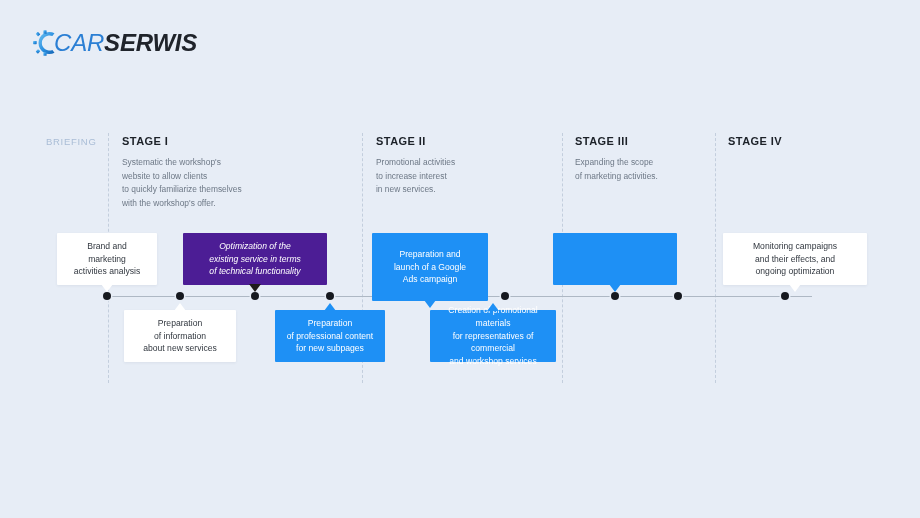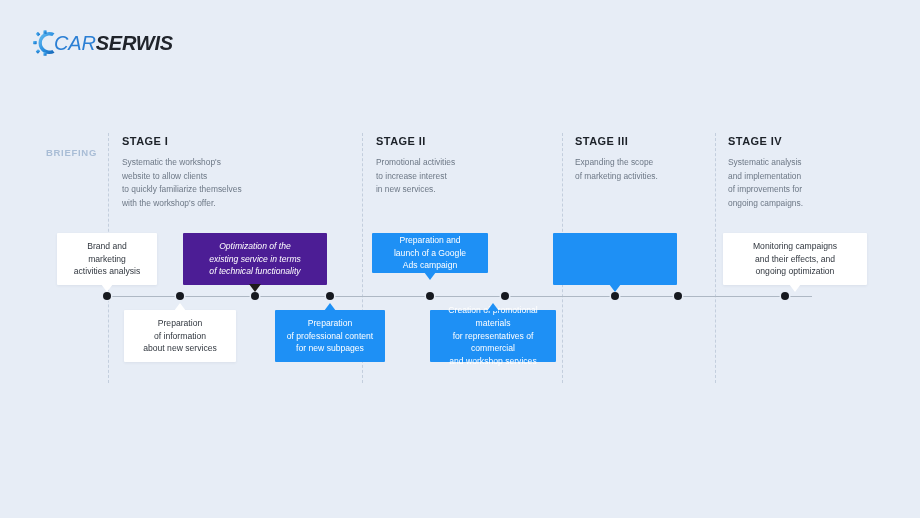--- a/index.html
+++ b/index.html
@@ -32,21 +32,21 @@
     align-items: center;
     height: 30px;
   }
   #logo .gear {
     width: 26px;
     height: 26px;
     margin-right: -5px;
     flex: none;
   }
   #logo .wordmark {
-    font-size: 20px;
+    font-size: 24px;
     font-style: italic;
     letter-spacing: -0.2px;
     line-height: 1;
     white-space: nowrap;
   }
   #logo .wm-car {
     color: #2b7fd4;
     font-weight: 400;
   }
   #logo .wm-serwis {
@@ -62,24 +62,23 @@
     height: 250px;
     border-left: 1px dashed #c3cedd;
   }
 
   
   .briefing-label {
     position: absolute;
     left: 46px;
     top: 136px;
     font-size: 9.5px;
-    font-weight: 700;
+    font-weight: 400;
     letter-spacing: 0.7px;
     color: #a9bdd6;
-    margin-top: 11px;
   }
   .stage {
     position: absolute;
     top: 135px;
   }
   .stage .stage-title {
     font-size: 11px;
     font-weight: 700;
     letter-spacing: 0.45px;
     color: #1c2128;
@@ -219,24 +218,20 @@
   </div>
 
   <div class="stage" style="left:575px; width:150px">
     <div class="stage-title">STAGE III</div>
     <div class="stage-desc">Expanding the scope
 of marketing activities.</div>
   </div>
 
   <div class="stage" style="left:728px; width:150px">
     <div class="stage-title">STAGE IV</div>
-    <div class="stage-desc">Systematic analysis
-and implementation
-of improvements for
-ongoing campaigns.</div>
   </div>
 
   <div id="timeline-line"></div>
 
   <div class="dot" style="left:107px"></div>
   <div class="dot" style="left:180px"></div>
   <div class="dot" style="left:255px"></div>
   <div class="dot" style="left:330px"></div>
   <div class="dot" style="left:430px"></div>
   <div class="dot" style="left:505px"></div>
@@ -251,21 +246,21 @@
     <span class="tail"></span>
   </div>
 
   <div class="card dark up" style="left:183px; top:233px; width:144px; height:52px">
     <span>Optimization of the
 existing service in terms
 of technical functionality</span>
     <span class="tail"></span>
   </div>
 
-  <div class="card blue up" style="left:372px; top:233px; width:116px; height:40px">
+  <div class="card blue up" style="left:372px; top:233px; width:116px; height:68px">
     <span>Preparation and
 launch of a Google
 Ads campaign</span>
     <span class="tail"></span>
   </div>
 
   <div class="card blue up" style="left:553px; top:233px; width:124px; height:52px">
     <span class="tail"></span>
   </div>
 

